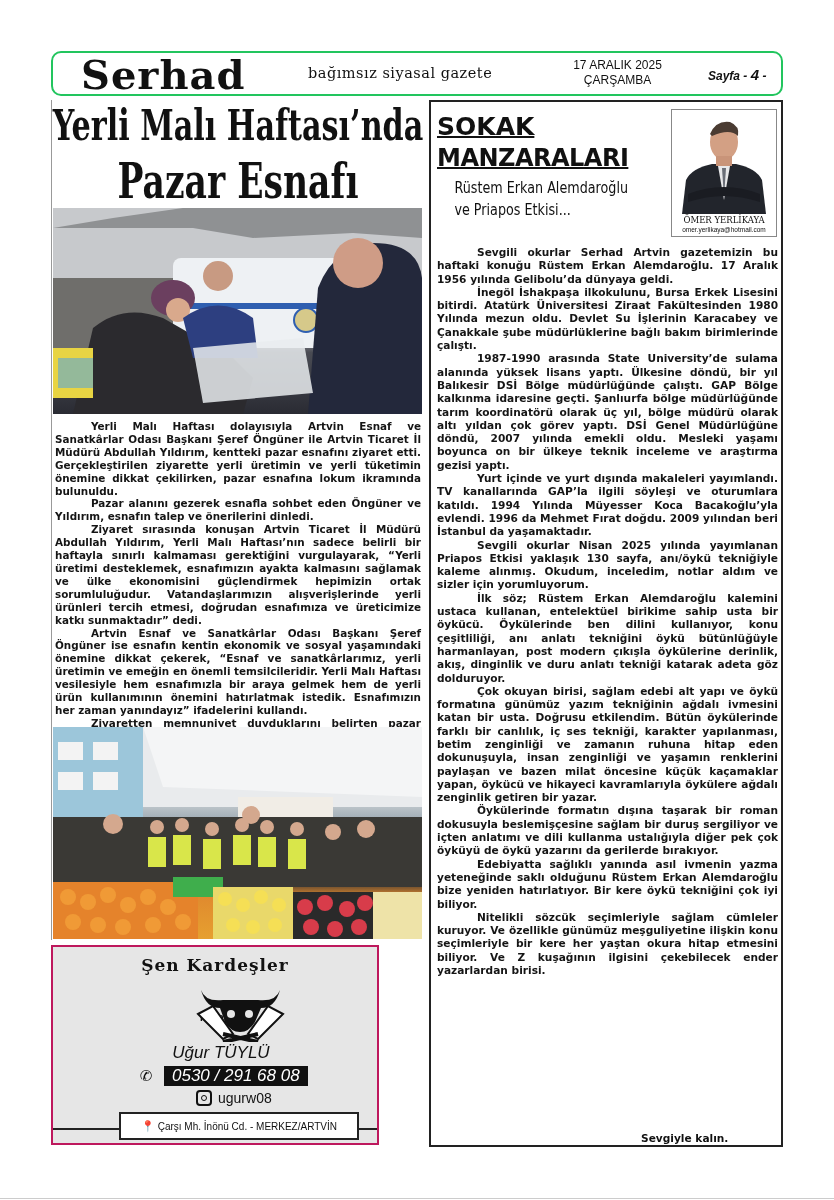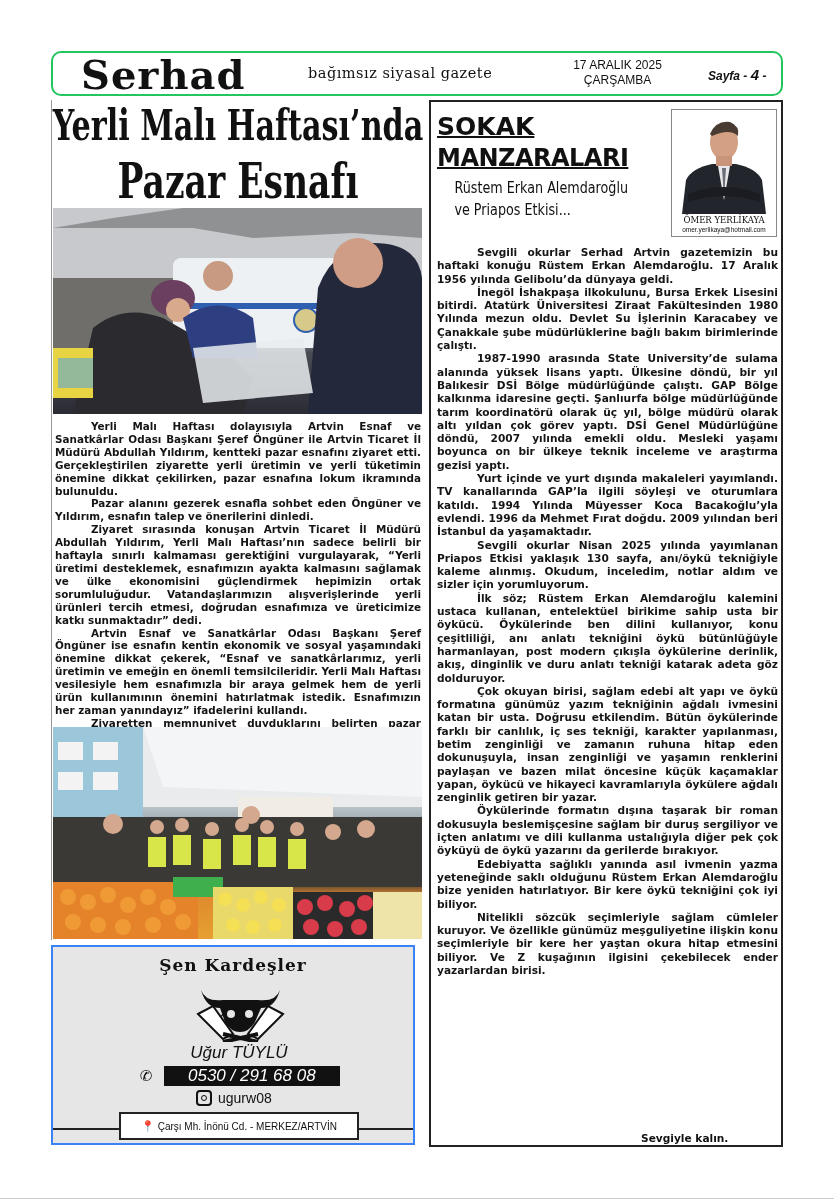--- a/index.html
+++ b/index.html
@@ -49,33 +49,33 @@
     background: linear-gradient(180deg, #e8eaec 0%, #dde0e2 30%, #9aa7b0 45%, #4c4a48 60%, #2c2c30 72%, #e08a2e 80%, #e6a030 100%); }
 
   .article-body {
     position: absolute; left: 3px; top: 320px; width: 366px;
     font-family: "DejaVu Sans", sans-serif; font-weight: bold; font-size: 10.4px; line-height: 12.9px;
     text-align: justify; color: #151515;
   }
   .article-body p { text-indent: 36px; }
 
   .ad {
-    position: absolute; left: 51px; top: 945px; width: 364px; height: 200px;
-    background: #e6e6e6; border: 2px solid #3b82f6;
+    position: absolute; left: 51px; top: 945px; width: 328px; height: 200px;
+    background: #e6e6e6; border: 2px solid #be185d;
   }
   .ad .biz { position: absolute; left: 0; top: 8px; width: 100%; text-align: center;
     font-family: "DejaVu Serif", serif; font-weight: bold; font-size: 17px; letter-spacing: 1px; }
   .ad .kasap { position: absolute; left: 0; top: 28px; width: 100%; text-align: center;
     font-family: Liberation Mono, monospace; font-weight: bold; font-size: 10px; margin-top: 38px; }
   .ad .bull { position: absolute; left: 140px; top: 35px; width: 95px; height: 60px; }
   .ad .owner { position: absolute; left: 0; top: 96px; width: 100%; text-align: center;
     font-family: "Liberation Sans", sans-serif; font-style: italic; font-size: 17px; padding-left: 12px; }
   .ad .phone-row { position: absolute; left: 87px; top: 119px; height: 20px; display: flex; align-items: center; }
   .ad .phone-icon { width: 18px; height: 18px; margin-right: 6px; font-size: 15px; line-height: 18px; }
-  .ad .phone { background: #111; color: #fff; font-family: "Liberation Sans", sans-serif; font-style: italic; font-size: 17px; padding: 0 24px; height: 20px; line-height: 20px; }
+  .ad .phone { background: #111; color: #fff; font-family: "Liberation Sans", sans-serif; font-style: italic; font-size: 17px; padding: 0 8px; height: 20px; line-height: 20px; }
   .ad .insta-row { position: absolute; left: 143px; top: 143px; display: flex; align-items: center; }
   .ad .insta-icon { width: 16px; height: 16px; border: 2px solid #111; border-radius: 4px; position: relative; margin-right: 6px; }
   .ad .insta-icon::after { content: ""; position: absolute; left: 3px; top: 3px; width: 6px; height: 6px; border: 1.5px solid #111; border-radius: 50%; box-sizing: border-box; }
   .ad .insta { font-family: "Liberation Sans", sans-serif; font-size: 14px; }
   .ad .addr-line { position: absolute; left: 0; top: 181px; width: 100%; height: 2px; background: #222; }
   .ad .addr { position: absolute; left: 66px; top: 165px; width: 240px; height: 28px; background: #fff; border: 2px solid #222;
     font-family: "Liberation Sans", sans-serif; font-size: 10px; line-height: 24px; text-align: center; }
   .ad .pin-icon { display: inline-block; font-size: 11px; margin-right: 3px; }
 
   .right-col {

